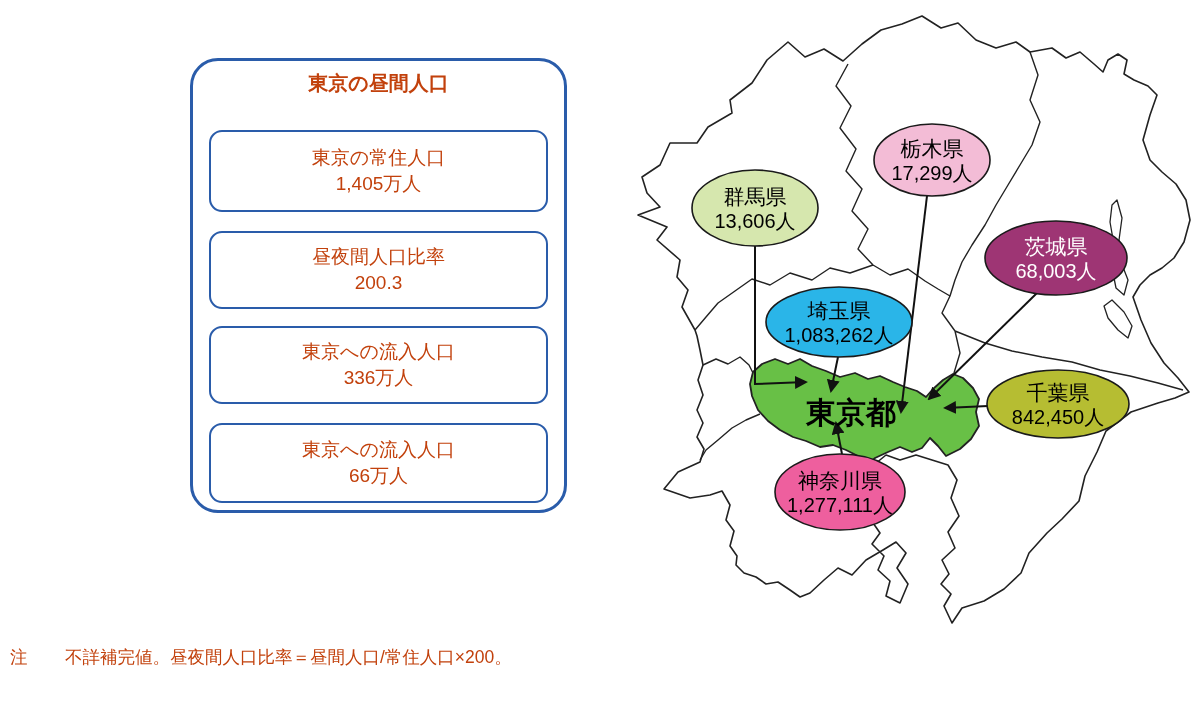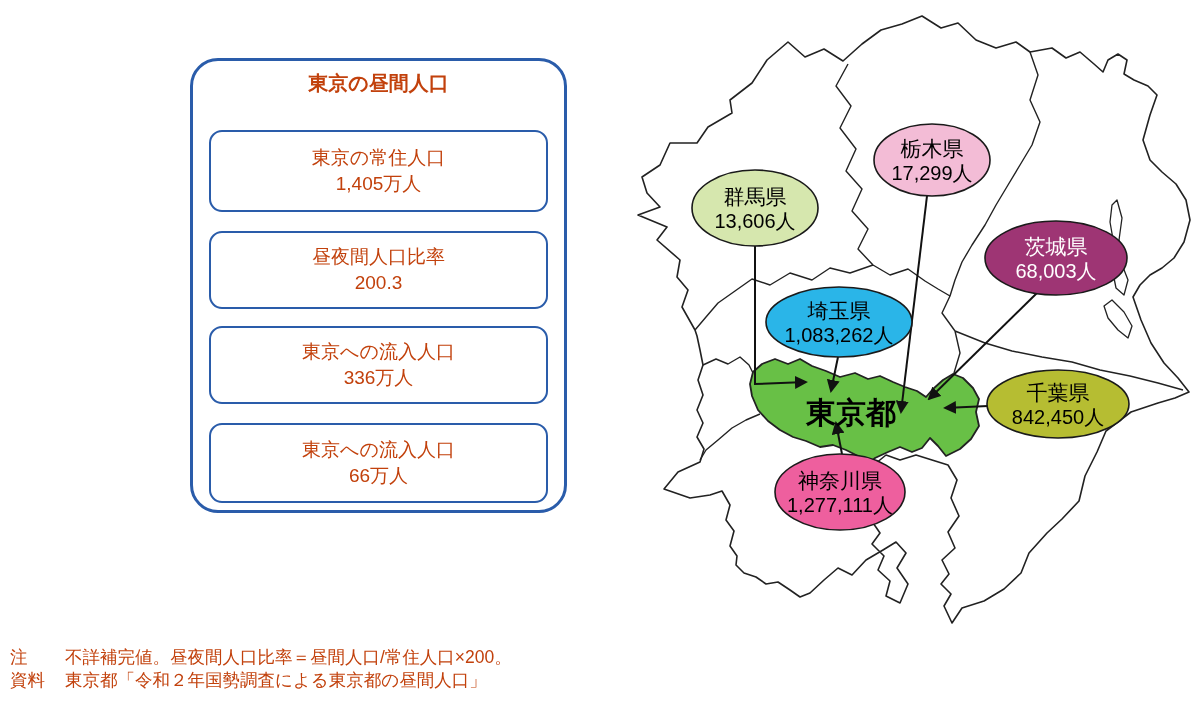--- a/index.html
+++ b/index.html
@@ -150,19 +150,15 @@
       </g>
 
     <text class="tokyo-label" x="851" y="423">東京都</text>
   </svg>
 
   <div class="notes">
     <div class="note-row">
       <div class="note-label">注</div>
       <div>不詳補完値。昼夜間人口比率＝昼間人口/常住人口×200。</div>
     </div>
-    <div class="note-row">
-      <div class="note-label">資料</div>
-      <div>東京都「令和２年国勢調査による東京都の昼間人口」</div>
-    </div>
   </div>
 
 </div>
 
 </body></html>

